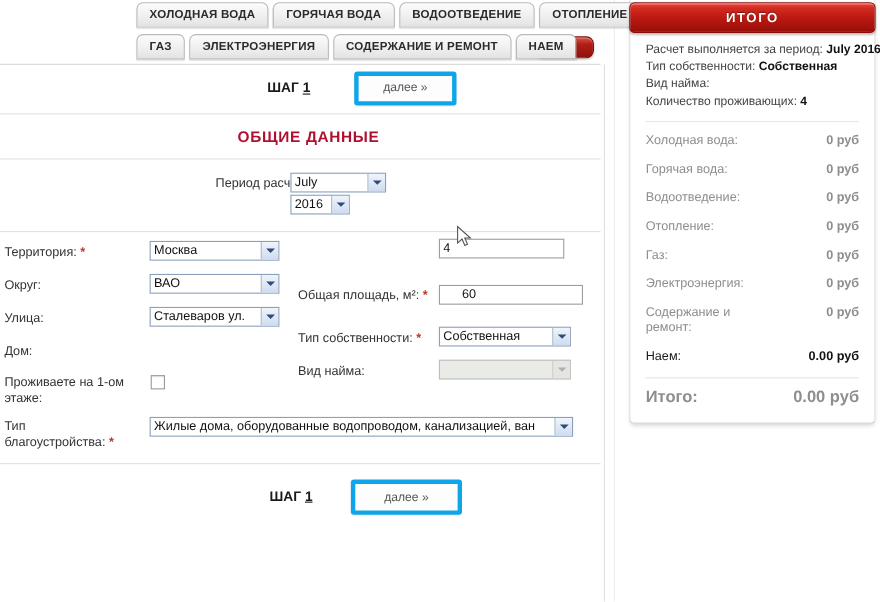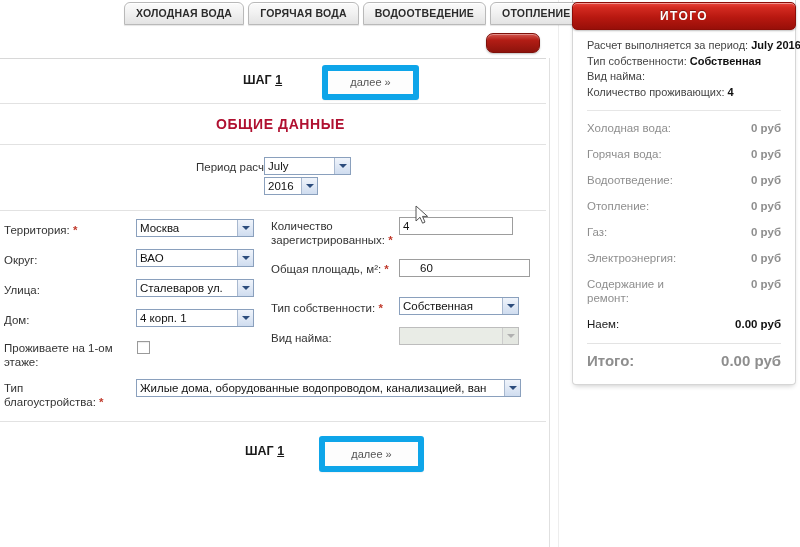--- a/index.html
+++ b/index.html
@@ -49,21 +49,21 @@
 
   .steprow{height:44px;position:relative;}
   .steplabel{
     position:absolute;left:243px;top:14px;
     font-size:12.5px;font-weight:bold;color:#1a1a1a;
   }
   .steplabel .num{text-decoration:underline;}
   .nextbtn{
     position:absolute;left:322px;top:6px;
     width:85px;height:23px;line-height:23px;text-align:center;
-    background:#fdfdfd;border:6px solid #0ea5e9;border-radius:3px;
+    background:#fdfdfd;border:4px solid #0ea5e9;border-radius:3px;
     font-size:11px;color:#555;cursor:pointer;
     box-shadow:0 1px 1px rgba(0,0,0,.05);
   }
   .sectitle{
     height:40px;line-height:40px;text-align:center;
     color:#b01030;font-size:14px;font-weight:bold;letter-spacing:.6px;padding-left:15px;
   }
 
   
   .periodblk{position:relative;height:65px;}
@@ -172,20 +172,26 @@
   <div class="tabbar">
     <div class="redbtn"></div>
 
     <div class="tabrow r1">
       <div class="tab">ХОЛОДНАЯ ВОДА</div>
       <div class="tab">ГОРЯЧАЯ ВОДА</div>
       <div class="tab">ВОДООТВЕДЕНИЕ</div>
       <div class="tab">ОТОПЛЕНИЕ</div>
     </div>
 
+    <div class="tabrow r2">
+      <div class="tab">ГАЗ</div>
+      <div class="tab">ЭЛЕКТРОЭНЕРГИЯ</div>
+      <div class="tab">СОДЕРЖАНИЕ И РЕМОНТ</div>
+      <div class="tab">НАЕМ</div>
+    </div>
   </div>
 
   <div class="main">
 
     <div class="hr"></div>
 
     <div class="steprow">
       <div class="steplabel">
         <span>ШАГ</span>
         <span class="num">1</span>
@@ -232,46 +238,37 @@
         <span class="arr"></span>
       </div>
 
       <div class="lbl" style="left:4px;top:72px;">Улица:</div>
       <div class="sel" style="left:136px;top:68px;width:95px;">
         <span>Сталеваров ул.</span>
         <span class="arr"></span>
       </div>
 
       <div class="lbl" style="left:4px;top:102px;">Дом:</div>
-      <div class="sel" style="left:136px;top:98px;width:95px;">
-        <span>4 корп. 1</span>
-        <span class="arr"></span>
-      </div>
 
       <div class="lbl" style="left:4px;top:130px;">
         <span>Проживаете на 1-ом</span><br>
         <span>этаже:</span>
       </div>
       <div class="cbox" style="left:137px;top:130px;"></div>
 
       <div class="lbl" style="left:4px;top:170px;">
         <span>Тип</span><br>
         <span>благоустройства:</span>
         <span class="req">*</span>
       </div>
       <div class="sel" style="left:136px;top:168px;width:362px;">
         <span>Жилые дома, оборудованные водопроводом, канализацией, ван</span>
         <span class="arr"></span>
       </div>
 
-      <div class="lbl" style="left:271px;top:8px;">
-        <span>Количество</span><br>
-        <span>зарегистрированных:</span>
-        <span class="req">*</span>
-      </div>
       <input class="txt" style="left: 399px; top: 6px; width: 106px;" type="text" value="4">
 
       <div class="lbl" style="left:271px;top:51px;">
         <span>Общая площадь, м²:</span>
         <span class="req">*</span>
       </div>
       <input class="txt" style="left: 399px; top: 48px; width: 106px; padding-left: 20px;" type="text" value="60">
 
       <div class="lbl" style="left:271px;top:90px;">
         <span>Тип собственности:</span>

